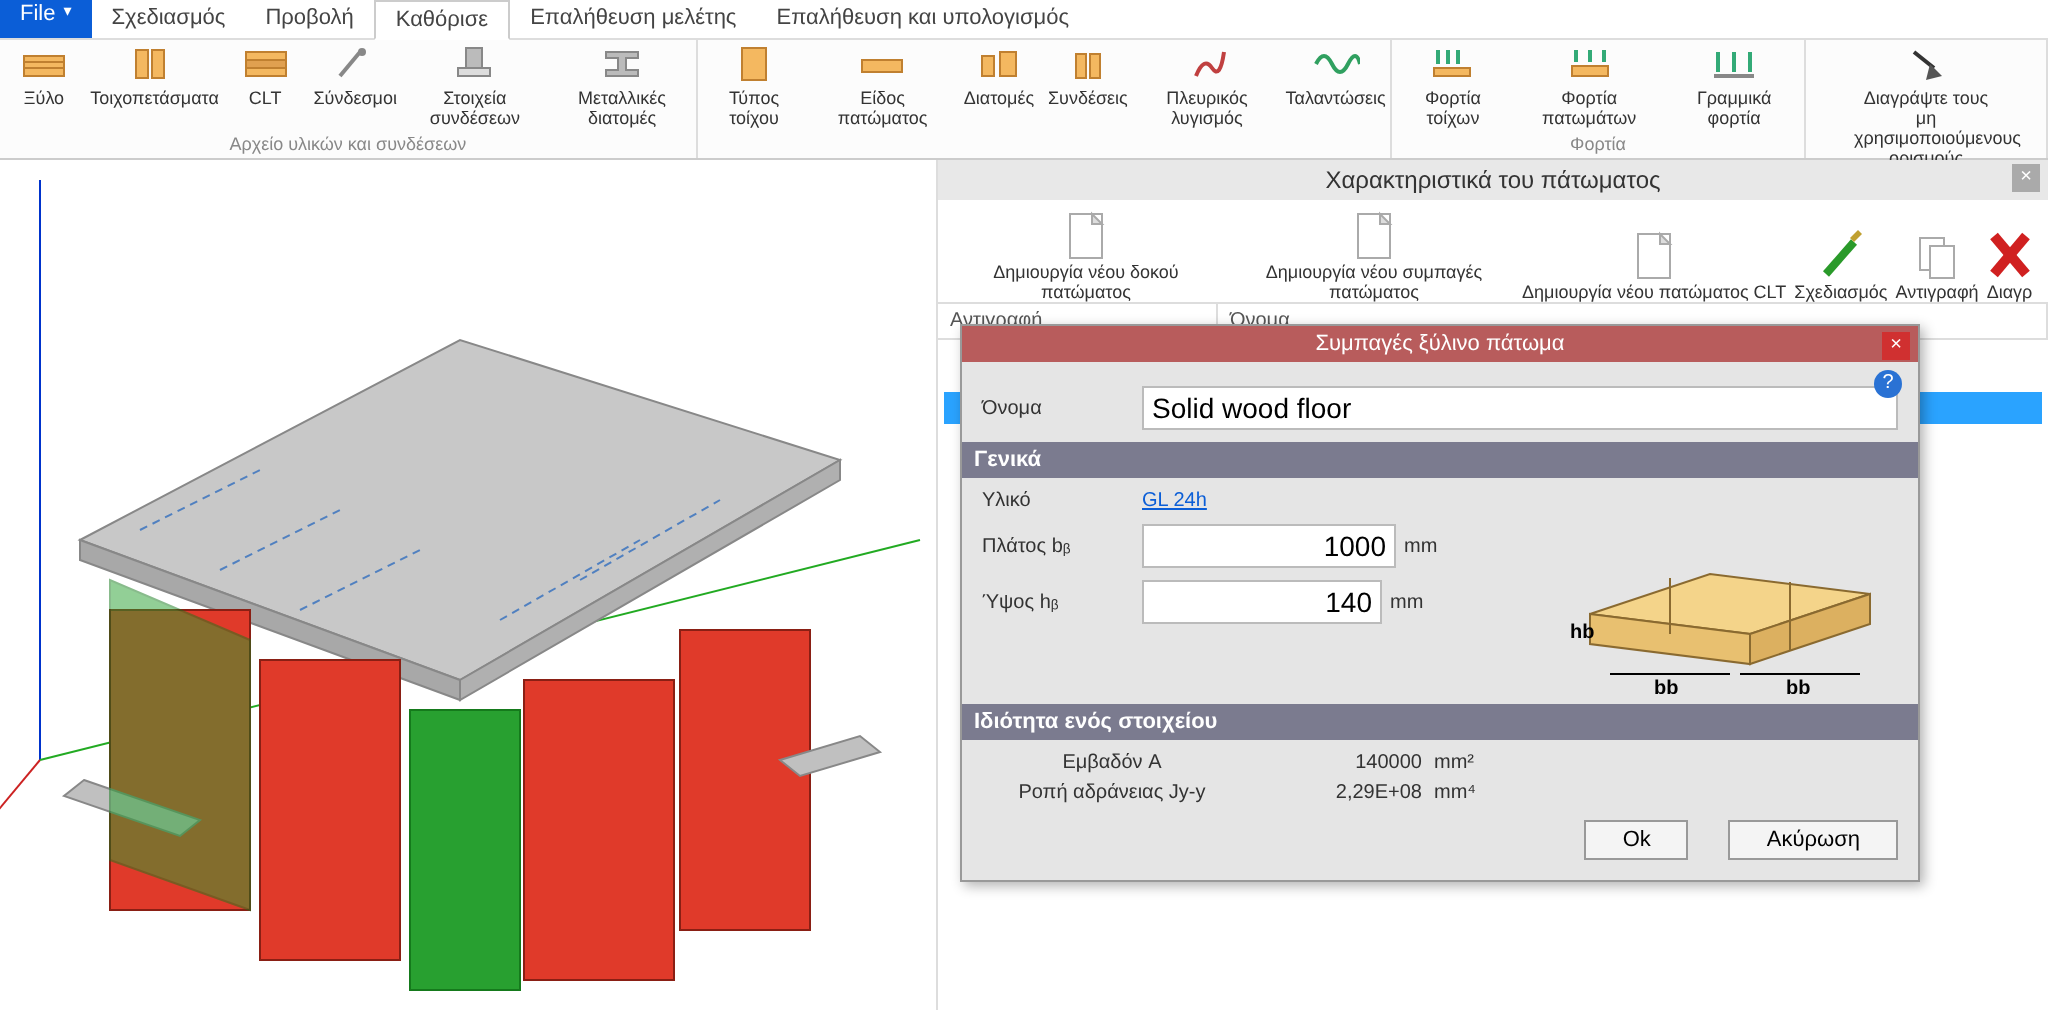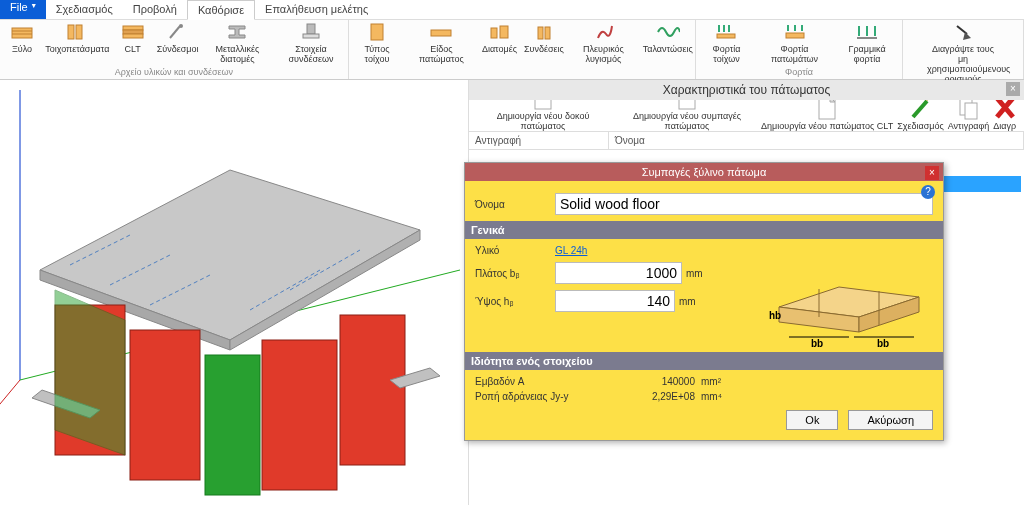--- a/index.html
+++ b/index.html
@@ -21,45 +21,45 @@
 .rbtn span.lbl { font-size: 9px; text-align: center; line-height: 10px; color: #333; max-width: 72px; }
 .group-label { font-size: 9px; color: #888; text-align: center; padding-bottom: 2px; }
 
 
 .viewport { position: absolute; left: 0; top: 80px; width: 470px; height: 425px; background: #fff; }
 
 
 .panel { position: absolute; right: 0; top: 80px; width: 556px; height: 425px; background: #fff; border-left: 1px solid #ddd; }
 .panel-title { background: #e8e8e8; text-align: center; font-size: 12px; padding: 3px 0; position: relative; }
 .panel-title .closex { position: absolute; right: 4px; top: 2px; width: 14px; height: 14px; background: #aaa; color: #fff; text-align: center; line-height: 14px; font-size: 10px; cursor: pointer; }
-.panel-toolbar { display: flex; align-items: flex-end; height: 32px; border-bottom: 1px solid #ddd; padding: 2px 4px 0 4px; gap: 4px; overflow: hidden; }
+.panel-toolbar { display: flex; align-items: flex-end; height: 52px; border-bottom: 1px solid #ddd; padding: 2px 4px 0 4px; gap: 4px; overflow: hidden; }
 .pbtn { display: flex; flex-direction: column; align-items: center; cursor: pointer; }
 .pbtn .pico { width: 22px; height: 26px; }
 .pbtn .plbl { font-size: 9px; text-align: center; line-height: 10px; max-width: 140px; }
 .panel-cols { display: flex; border-bottom: 1px solid #ddd; }
 .panel-cols div { padding: 3px 6px; font-size: 10px; color: #555; border-right: 1px solid #ddd; }
 .blue-row { background: #2aa3ff; height: 16px; margin: 3px; }
 
 
-.dialog { position: absolute; left: 464px; top: 162px; width: 480px; background: #fde047; border: 1px solid #999; box-shadow: 2px 2px 6px rgba(0,0,0,0.3); }
+.dialog { position: absolute; left: 480px; top: 162px; width: 480px; background: #e5e5e5; border: 1px solid #999; box-shadow: 2px 2px 6px rgba(0,0,0,0.3); }
 .dialog-title { background: #b85c5c; color: #fff; padding: 3px 6px; text-align: center; font-size: 11px; position: relative; }
 .dialog-title .dclose { position: absolute; right: 4px; top: 3px; width: 14px; height: 14px; background: #d03030; color: #fff; text-align: center; line-height: 14px; font-size: 10px; cursor: pointer; }
 .dialog-body { padding: 6px 10px 10px 10px; position: relative; }
 .help-q { position: absolute; right: 8px; top: 4px; width: 14px; height: 14px; border-radius: 50%; background: #2a72d4; color: #fff; text-align: center; line-height: 14px; font-size: 10px; cursor: pointer; }
 .row { display: flex; align-items: center; margin: 6px 0; }
 .row label { width: 80px; font-size: 10px; color: #333; }
 .row input[type=text] { border: 1px solid #bbb; padding: 2px 4px; font-size: 14px; background: #fff; }
 .row .unit { font-size: 10px; margin-left: 4px; color: #333; }
 .section-hdr { background: #7b7b8f; color: #fff; font-weight: bold; font-size: 11px; padding: 3px 6px; margin: 6px -10px; }
 .link { color: #0b5ed7; text-decoration: underline; cursor: pointer; font-size: 10px; }
 .prop-row { display: flex; font-size: 10px; margin: 4px 0; }
-.prop-row .pl { width: 130px; }
+.prop-row .pl { width: 130px; text-align: center; }
 .prop-row .pv { width: 90px; text-align: right; }
 .prop-row .pu { width: 40px; padding-left: 6px; }
-.dialog-footer { display: flex; justify-content: flex-end; gap: 10px; margin-top: 8px; }
+.dialog-footer { display: flex; justify-content: flex-end; gap: 20px; margin-top: 8px; }
 .dialog-footer button { padding: 3px 18px; font-size: 11px; border: 1px solid #999; background: #f4f4f4; cursor: pointer; }
 .diagram { position: absolute; right: 14px; top: 96px; }
 </style>
 </head>
 <body>
 
 <div class="tab-row">
   <div class="file-btn">
     <span>File</span>
     <span class="arrow">▾</span>
@@ -69,20 +69,23 @@
     </div>
   <div class="tab">
       <span>Προβολή</span>
     </div>
   <div class="tab active">
       <span>Καθόρισε</span>
     </div>
   <div class="tab">
       <span>Επαλήθευση μελέτης</span>
     </div>
+  <div class="tab">
+      <span>Επαλήθευση και υπολογισμός</span>
+    </div>
 </div>
 
 <div class="ribbon">
 
   <div class="ribbon-group">
     <div class="ribbon-buttons">
       <div class="rbtn">
         <svg class="ico">
             <rect x="2" y="6" width="20" height="10" fill="#f4b860" stroke="#c08030"></rect>
             <line x1="2" y1="9" x2="22" y2="9" stroke="#c08030"></line>
@@ -107,30 +110,30 @@
       </div>
       <div class="rbtn">
         <svg class="ico">
             <line x1="4" y1="16" x2="14" y2="4" stroke="#888" stroke-width="2"></line>
             <circle cx="15" cy="4" r="2" fill="#888"></circle>
           </svg>
         <span class="lbl">Σύνδεσμοι</span>
       </div>
       <div class="rbtn">
         <svg class="ico">
-            <path d="M4 4 h16 v3 h-6 v6 h6 v3 h-16 v-3 h6 v-6 h-6 z" fill="#bbb" stroke="#888"></path>
-          </svg>
-        <span class="lbl">Μεταλλικές διατομές</span>
-      </div>
-      <div class="rbtn">
-        <svg class="ico">
             <rect x="8" y="2" width="8" height="10" fill="#bbb" stroke="#888"></rect>
             <rect x="4" y="12" width="16" height="4" fill="#ddd" stroke="#888"></rect>
           </svg>
         <span class="lbl">Στοιχεία συνδέσεων</span>
+      </div>
+      <div class="rbtn">
+        <svg class="ico">
+            <path d="M4 4 h16 v3 h-6 v6 h6 v3 h-16 v-3 h6 v-6 h-6 z" fill="#bbb" stroke="#888"></path>
+          </svg>
+        <span class="lbl">Μεταλλικές διατομές</span>
       </div>
     </div>
     <div class="group-label">Αρχείο υλικών και συνδέσεων</div>
   </div>
 
   <div class="ribbon-group">
     <div class="ribbon-buttons">
       <div class="rbtn">
           <svg class="ico">
             <rect x="6" y="2" width="12" height="16" fill="#f4b860" stroke="#c08030"></rect>

